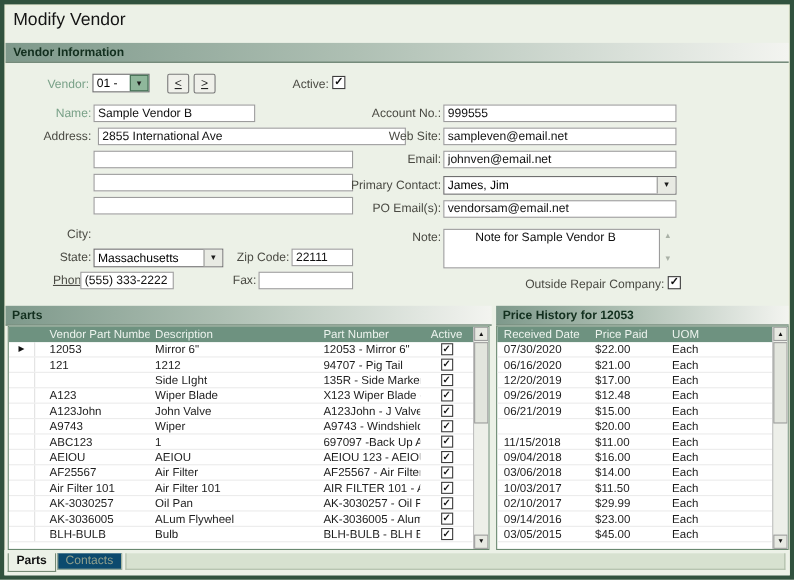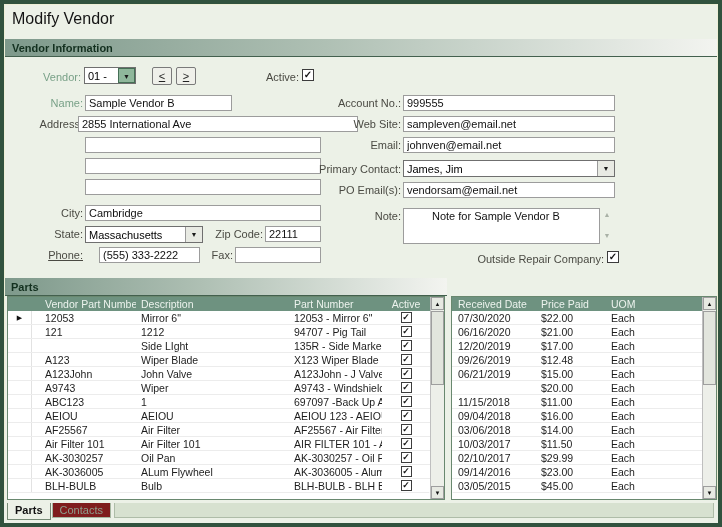--- a/index.html
+++ b/index.html
@@ -76,21 +76,21 @@
   .tabs {
     left:0; top:496px; width:714px; height:23px; background:#ECF1E7;
     display:flex; align-items:flex-start; padding:3px 4px 0 3px;
   }
   .tab {
     font-size:11px; padding:1px 7px 0; height:17px;
     border:1px solid #758A75; border-top:none;
   }
   .tab.active { background:#ECF1E7; color:#111; font-weight:bold; }
   .tab.inactive {
-    background:#7f1d1d; color:#8E9E8C; height:15px;
+    background:#0c4a6e; color:#8E9E8C; height:15px;
     border-color:#A6B6A0; margin-left:1px;
   }
   .tab-filler { flex:1; height:15px; background:#D7E1D0; border:1px solid #AEBCA8; border-top:none; margin-left:3px; }
 </style>
 </head>
 <body>
 
 <div class="win">
 
   <div class="abs page-title">Modify Vendor</div>
@@ -104,38 +104,37 @@
   </div>
   <div class="abs navbtn" style="left:148px;top:63px;">&lt;</div>
   <div class="abs navbtn" style="left:172px;top:63px;">&gt;</div>
   <div class="abs lbl" style="left:245px;top:67px;width:50px;">Active:</div>
   <div class="abs cb on" style="left:298px;top:65px;"></div>
 
   <div class="abs lbl green" style="left:19px;top:93px;width:60px;">Name:</div>
   <input class="abs inp" style="left: 81px; top: 91px; width: 147px;" value="Sample Vendor B">
 
   <div class="abs lbl" style="left:19px;top:114px;width:60px;">Address:</div>
-  <input class="abs inp" style="left: 74px; top: 112px; width: 280px;" value="2855 International Ave">
+  <input class="abs inp" style="left: 85px; top: 112px; width: 280px;" value="2855 International Ave">
   <input class="abs inp" style="left: 81px; top: 133px; width: 236px;" value="">
   <input class="abs inp" style="left: 81px; top: 154px; width: 236px;" value="">
   <input class="abs inp" style="left: 81px; top: 175px; width: 236px;" value="">
 
   <div class="abs lbl" style="left:19px;top:203px;width:60px;">City:</div>
-  <input class="abs inp" style="left: 81px; top: 201px; width: 236px;" value="Cambridge">
 
   <div class="abs lbl" style="left:19px;top:224px;width:60px;">State:</div>
   <div class="abs combo" style="left:81px;top:222px;width:118px;">
     <span class="val">Massachusetts</span>
     <span class="drop-btn">▼</span>
   </div>
   <div class="abs lbl" style="left:199px;top:224px;width:60px;">Zip Code:</div>
   <input class="abs inp" style="left: 261px; top: 222px; width: 56px;" value="22111">
 
   <div class="abs lbl" style="left:19px;top:245px;width:60px;text-decoration:underline;">Phone:</div>
-  <input class="abs inp" style="left: 95px; top: 243px; width: 101px;" value="(555) 333-2222">
+  <input class="abs inp" style="left: 69px; top: 243px; width: 85px;" value="(555) 333-2222">
   <div class="abs lbl" style="left:189px;top:245px;width:40px;">Fax:</div>
   <input class="abs inp" style="left: 231px; top: 243px; width: 86px;" value="">
 
   <div class="abs lbl" style="left:317px;top:93px;width:80px;">Account No.:</div>
   <input class="abs inp" style="left: 399px; top: 91px; width: 212px;" value="999555">
 
   <div class="abs lbl" style="left:317px;top:114px;width:80px;">Web Site:</div>
   <input class="abs inp" style="left: 399px; top: 112px; width: 212px;" value="sampleven@email.net">
 
   <div class="abs lbl" style="left:317px;top:135px;width:80px;">Email:</div>
@@ -299,20 +298,21 @@
           </span>
         </div>
       </div>
     <div class="vscroll">
       <div class="sb-btn" style="top:0;">▲</div>
       <div class="sb-thumb" style="top:14px;height:74px;"></div>
       <div class="sb-btn" style="bottom:0;">▼</div>
     </div>
   </div>
 
+  <div class="abs panel-title" style="left:447px;top:274px;width:266px;">Price History for 12053</div>
   <div class="abs grid" style="left:447px;top:292px;width:266px;height:204px;">
     <div class="ghead">
       <span class="hc" style="width:85px;padding-left:6px;">Received Date</span>
       <span class="hc" style="width:70px;padding-left:4px;">Price Paid</span>
       <span class="hc" style="width:95px;padding-left:4px;">UOM</span>
     </div>
     <div class="gbody">
 
         <div class="grow">
           <span class="gc" style="width:85px;padding-left:6px;">07/30/2020</span>

